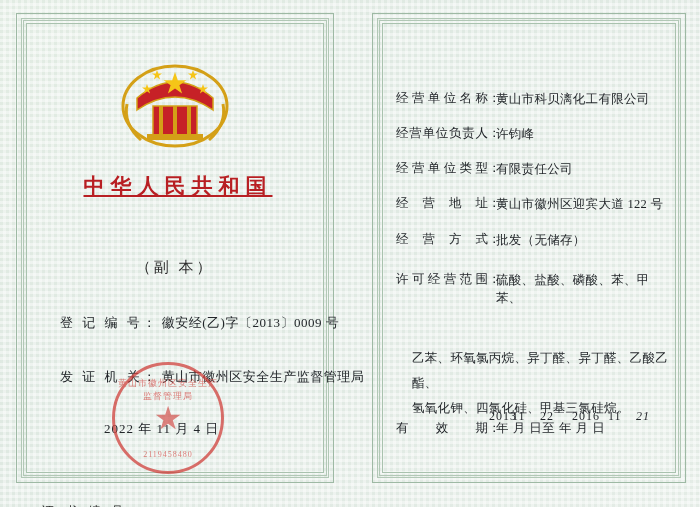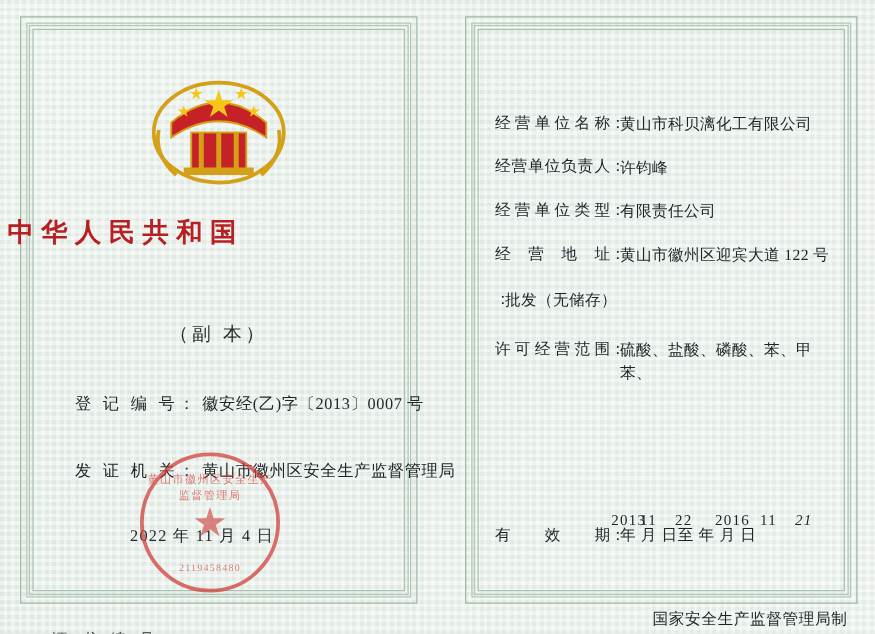--- a/index.html
+++ b/index.html
@@ -58,26 +58,28 @@
     top: 48px;
     transform: translateX(-50%);
     width: 112px;
     height: 104px;
   }
 
   .title-cn {
     position: absolute;
     left: 0; right: 0;
     top: 172px;
+    text-align: center;
     font-size: 21px;
     font-weight: bold;
     letter-spacing: 6px;
     color: #b81f23;
     font-family: "Liberation Serif", serif;
     text-indent: 6px;
+    text-decoration: underline;
   }
   .title-main {
     position: absolute;
     left: 0; right: 0;
     top: 205px;
     text-align: center;
     font-size: 30px;
     font-weight: bold;
     letter-spacing: 3px;
     color: #c42127;
@@ -283,21 +285,21 @@
         <polygon points="84,36 85.2,39.6 89,39.6 85.9,41.8 87.1,45.4 84,43.2 80.9,45.4 82.1,41.8 79,39.6 82.8,39.6" fill="#f5c518"></polygon>
         <path d="M8 56 Q4 76 22 92" fill="none" stroke="#d4a017" stroke-width="3"></path>
         <path d="M104 56 Q108 76 90 92" fill="none" stroke="#d4a017" stroke-width="3"></path>
       </svg>
     </div>
 
     <div class="title-cn">中华人民共和国</div>
     <div class="title-sub">（副  本）</div>
 
     <div class="l-field reg-no">
-      <span class="lbl">登 记 编 号</span><span>：</span><span class="val">徽安经(乙)字〔2013〕0007 号</span>
+      <span class="lbl">登 记 编 号</span><span>：</span><span class="val">徽安经(乙)字〔2013〕0009 号</span>
     </div>
 
     <div class="l-field issuer">
       <span class="lbl">发 证 机 关</span><span>：</span><span class="val">黄山市徽州区安全生产监督管理局</span>
     </div>
 
     <div class="l-field issue-date">2022 年 11 月 4 日</div>
 
     <div class="seal">
       <div class="seal-text-top">黄山市徽州区安全生产监督管理局</div>
@@ -329,41 +331,45 @@
       <span class="r-label">经营单位类型</span>
       <span class="r-colon">：</span>
       <span class="r-value">有限责任公司</span>
     </div>
     <div class="r-row">
       <span class="r-label">经 营 地 址</span>
       <span class="r-colon">：</span>
       <span class="r-value">黄山市徽州区迎宾大道 122 号</span>
     </div>
     <div class="r-row">
+      <span class="r-label">经 营 方 式</span>
       <span class="r-colon">：</span>
       <span class="r-value">批发（无储存）</span>
     </div>
     <div class="r-row" style="margin-top:22px;">
       <span class="r-label">许可经营范围</span>
       <span class="r-colon">：</span>
       <span class="r-value">硫酸、盐酸、磷酸、苯、甲苯、</span>
     </div>
   </div>
 
+  <div class="scope-extra">
+    <div>乙苯、环氧氯丙烷、异丁醛、异丁醛、乙酸乙酯、</div>
+    <div>氢氧化钾、四氯化硅、甲基三氯硅烷。</div>
+  </div>
 
   <div class="validity">
     <span class="v-label">有 效 期</span>
     <span class="v-colon">：</span>
     <span class="v-body">年  月  日至        年  月  日</span>
   </div>
 
   <div class="v-dates">
     <span class="d1">2013</span>
     <span class="d2">11</span>
     <span class="d3">22</span>
     <span class="d4">2016</span>
     <span class="d5">11</span>
     <span class="d6">21</span>
   </div>
 
-  <div class="footer-right">国家安全生产监督管理局制</div>
 
 </div>
 
 </body></html>

